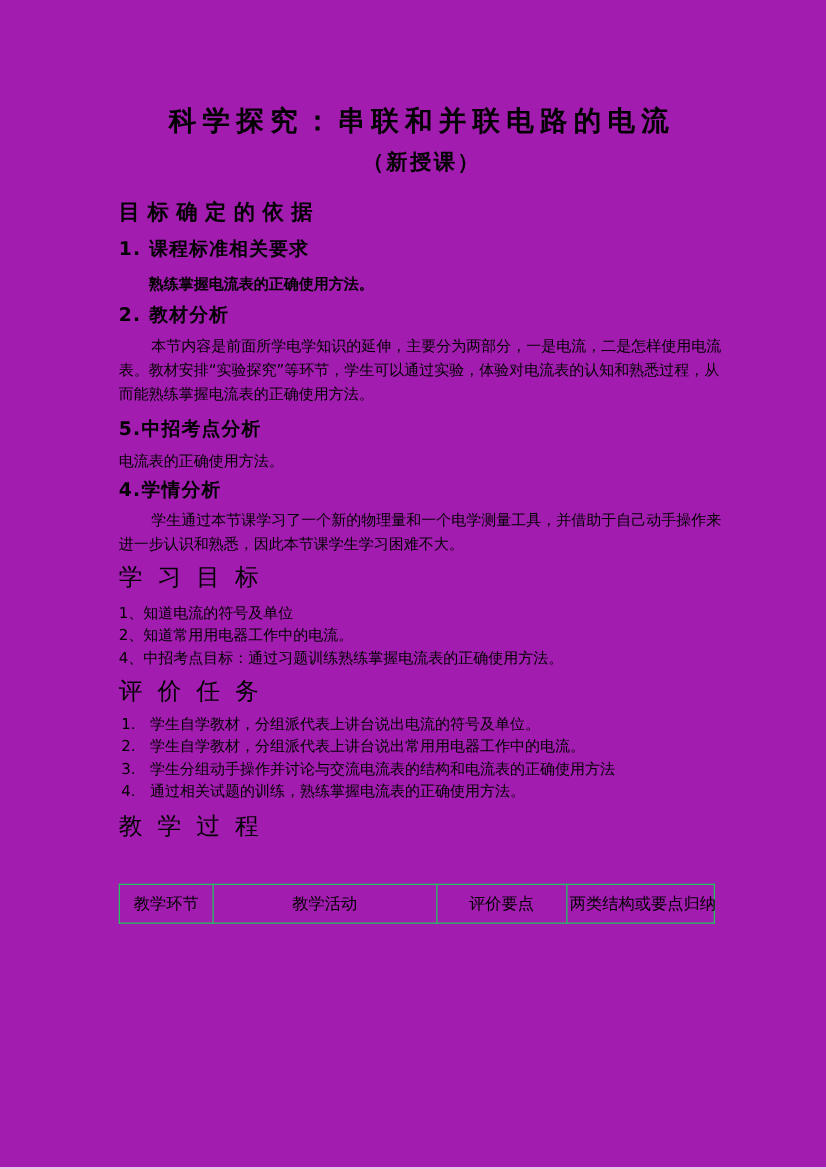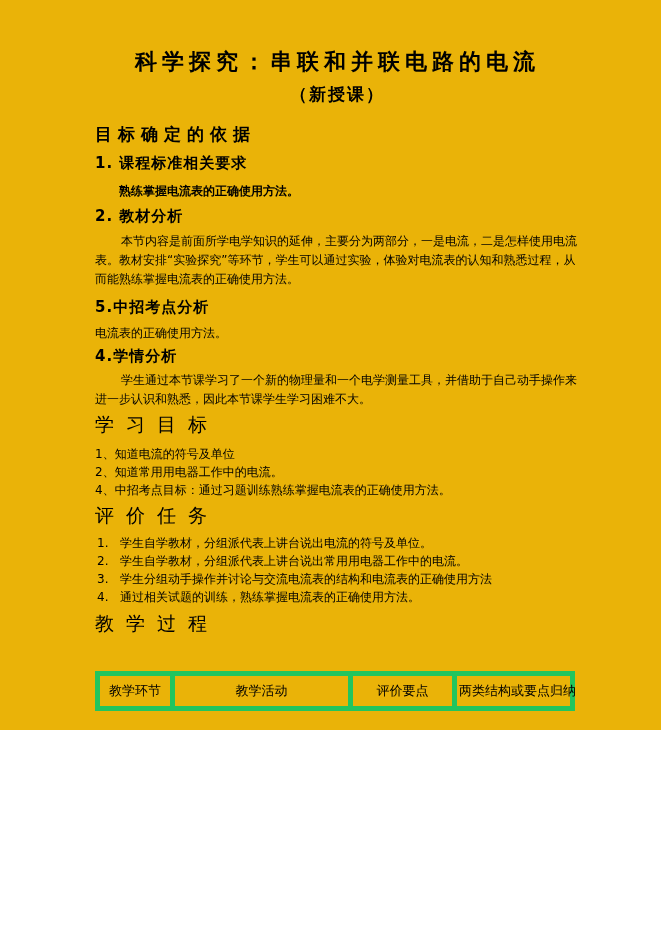--- a/index.html
+++ b/index.html
@@ -1,23 +1,23 @@
 <!DOCTYPE html>
 <html><head>
 <meta charset="utf-8">
 <style>
   html, body { margin: 0; padding: 0; background: #ffffff; }
   .page {
     position: relative;
     width: 661px;
-    height: 730px;
-    background: #eab308;
+    height: 934px;
+    background: #a21caf;
     color: #000000;
     box-sizing: border-box;
-    padding: 48px 81px 0 95px;
+    padding: 84px 81px 0 95px;
     font-family: "DejaVu Sans", sans-serif;
     overflow: hidden;
   }
   .title {
     font-family: "DejaVu Serif", serif;
     font-weight: bold;
     font-size: 22px;
     letter-spacing: 5px;
     text-align: center;
     line-height: 26px;
@@ -54,21 +54,21 @@
     padding-left: 24px;
     margin: 0;
   }
   .body-text {
     font-size: 12px;
     line-height: 19px;
     margin: 0;
   }
   .indent { text-indent: 26px; }
   .kai-heading {
-    font-family: Liberation Mono, monospace;
+    font-family: Liberation Sans, sans-serif;
     font-weight: normal;
     font-size: 19px;
     letter-spacing: 12px;
     line-height: 23px;
     margin: 0;
   }
   .plain-list p {
     font-size: 12px;
     line-height: 18px;
     margin: 0;
@@ -90,21 +90,21 @@
   .mb8  { margin-bottom: 8px; }
   .mb9  { margin-bottom: 9px; }
   .mb10 { margin-bottom: 10px; }
   .mb22 { margin-bottom: 34px; }
   table.process-table {
     border-collapse: collapse;
     table-layout: fixed;
     width: 477px;
   }
   table.process-table td {
-    border: 5px solid #22c55e;
+    border: 1px solid #22c55e;
     height: 30px;
     text-align: center;
     vertical-align: middle;
     font-size: 13px;
     padding: 0 2px;
     white-space: nowrap;
     overflow: visible;
   }
   table.process-table td.last-col { text-align: right; }
 </style>

